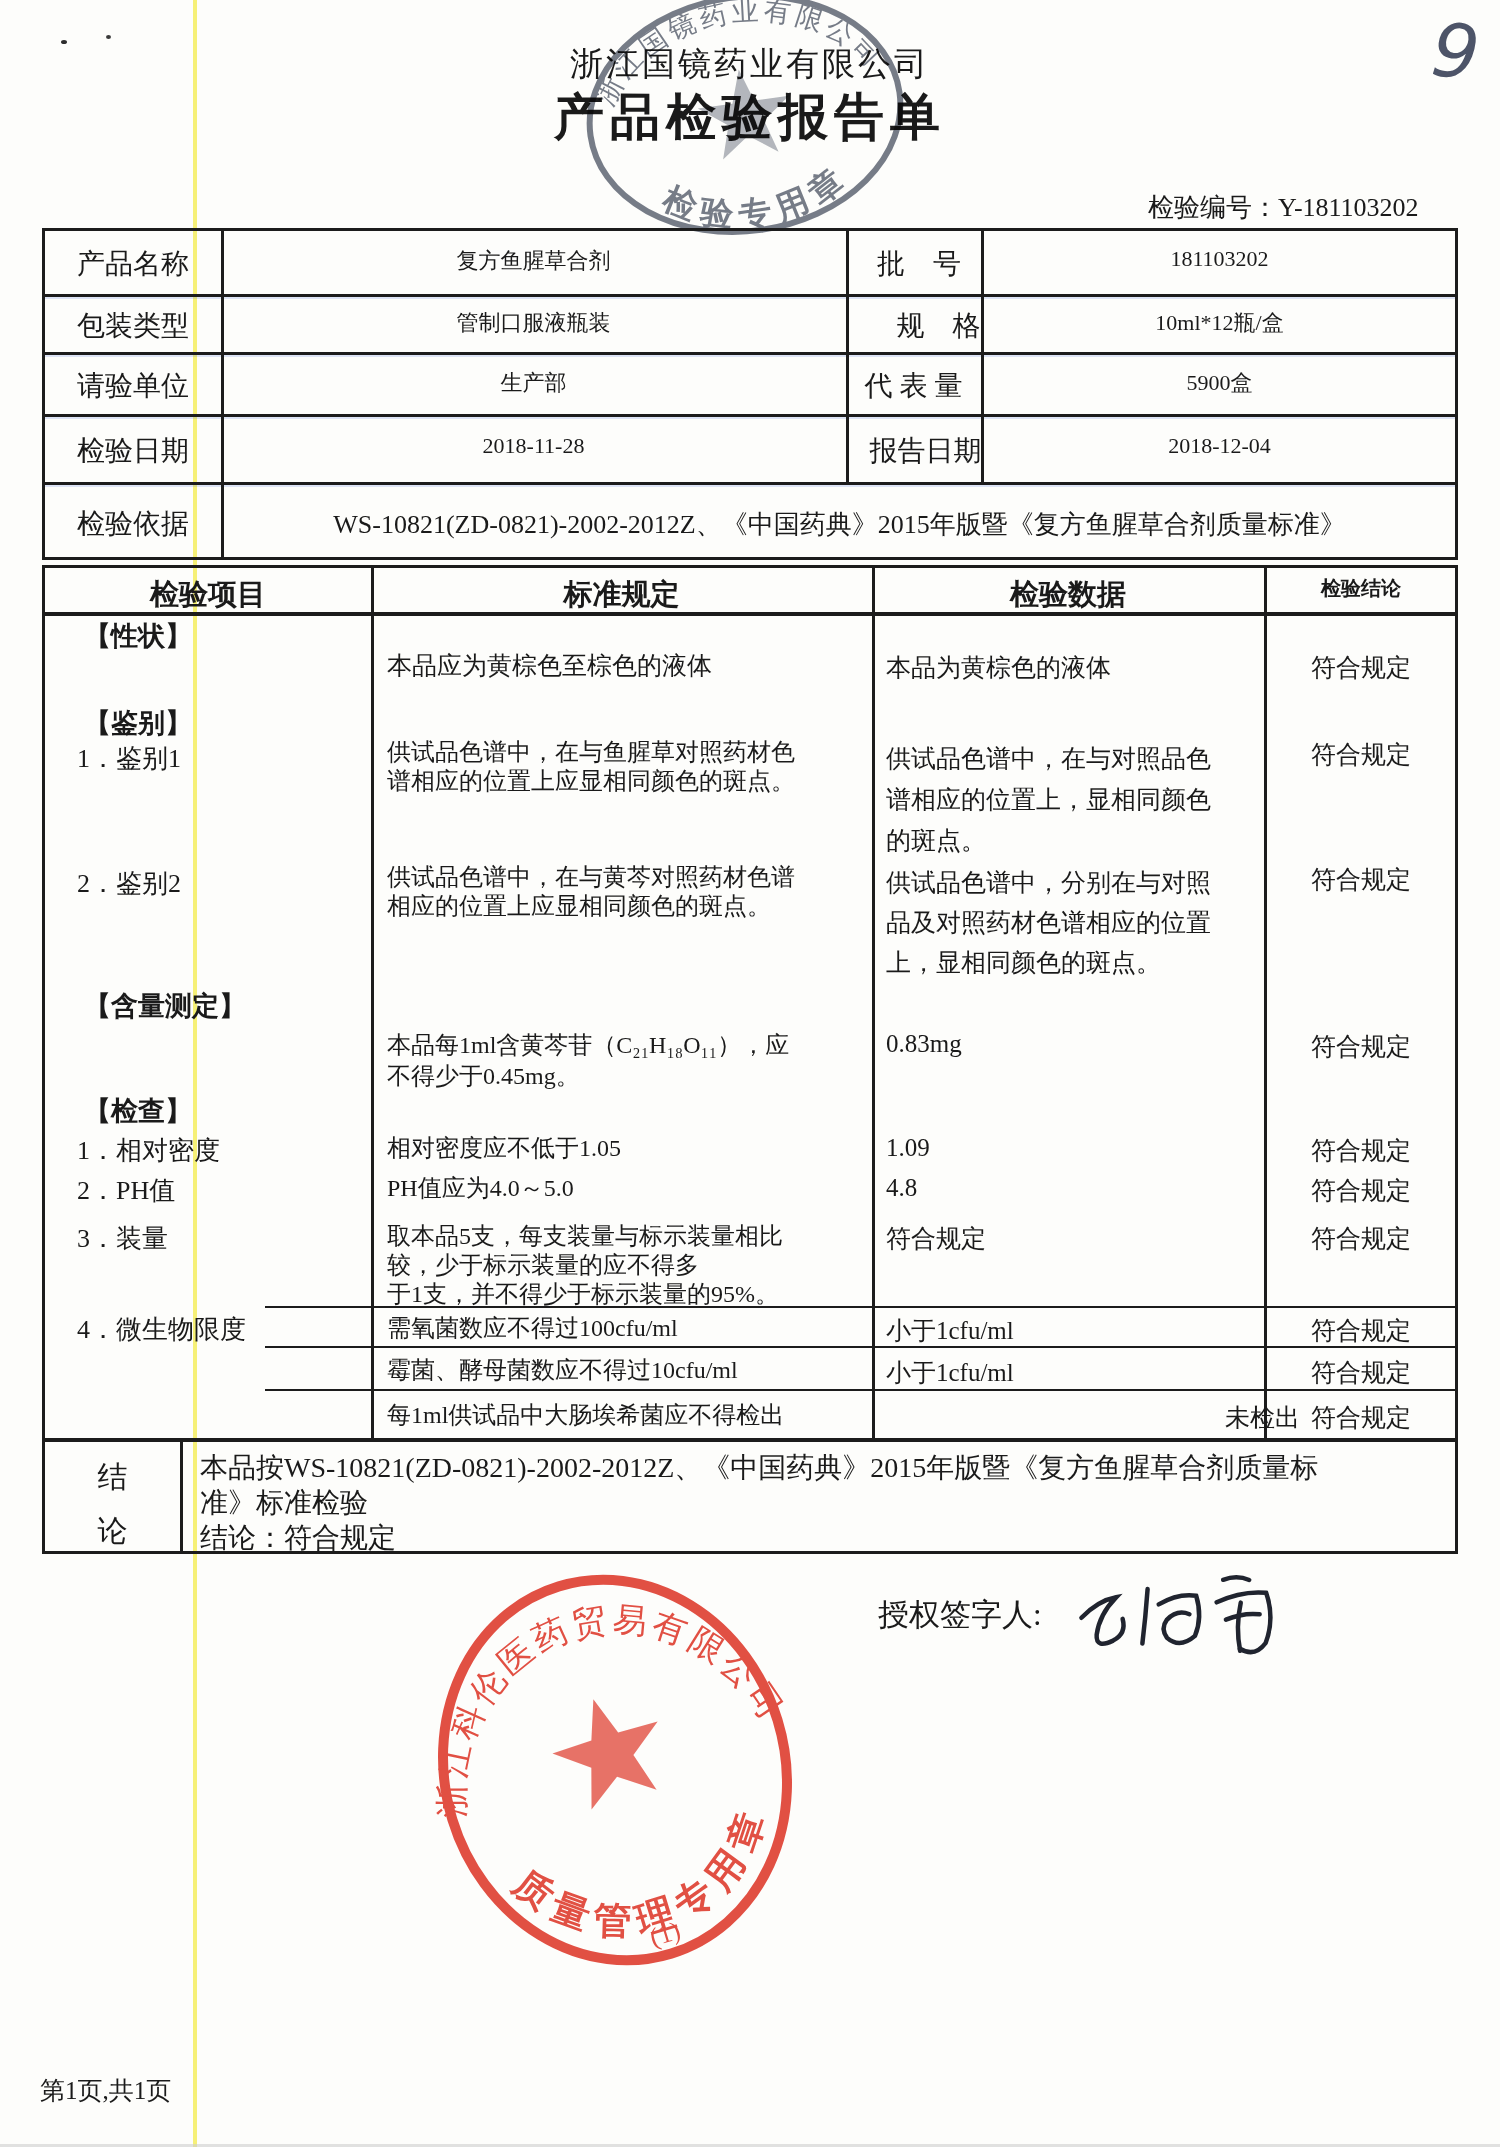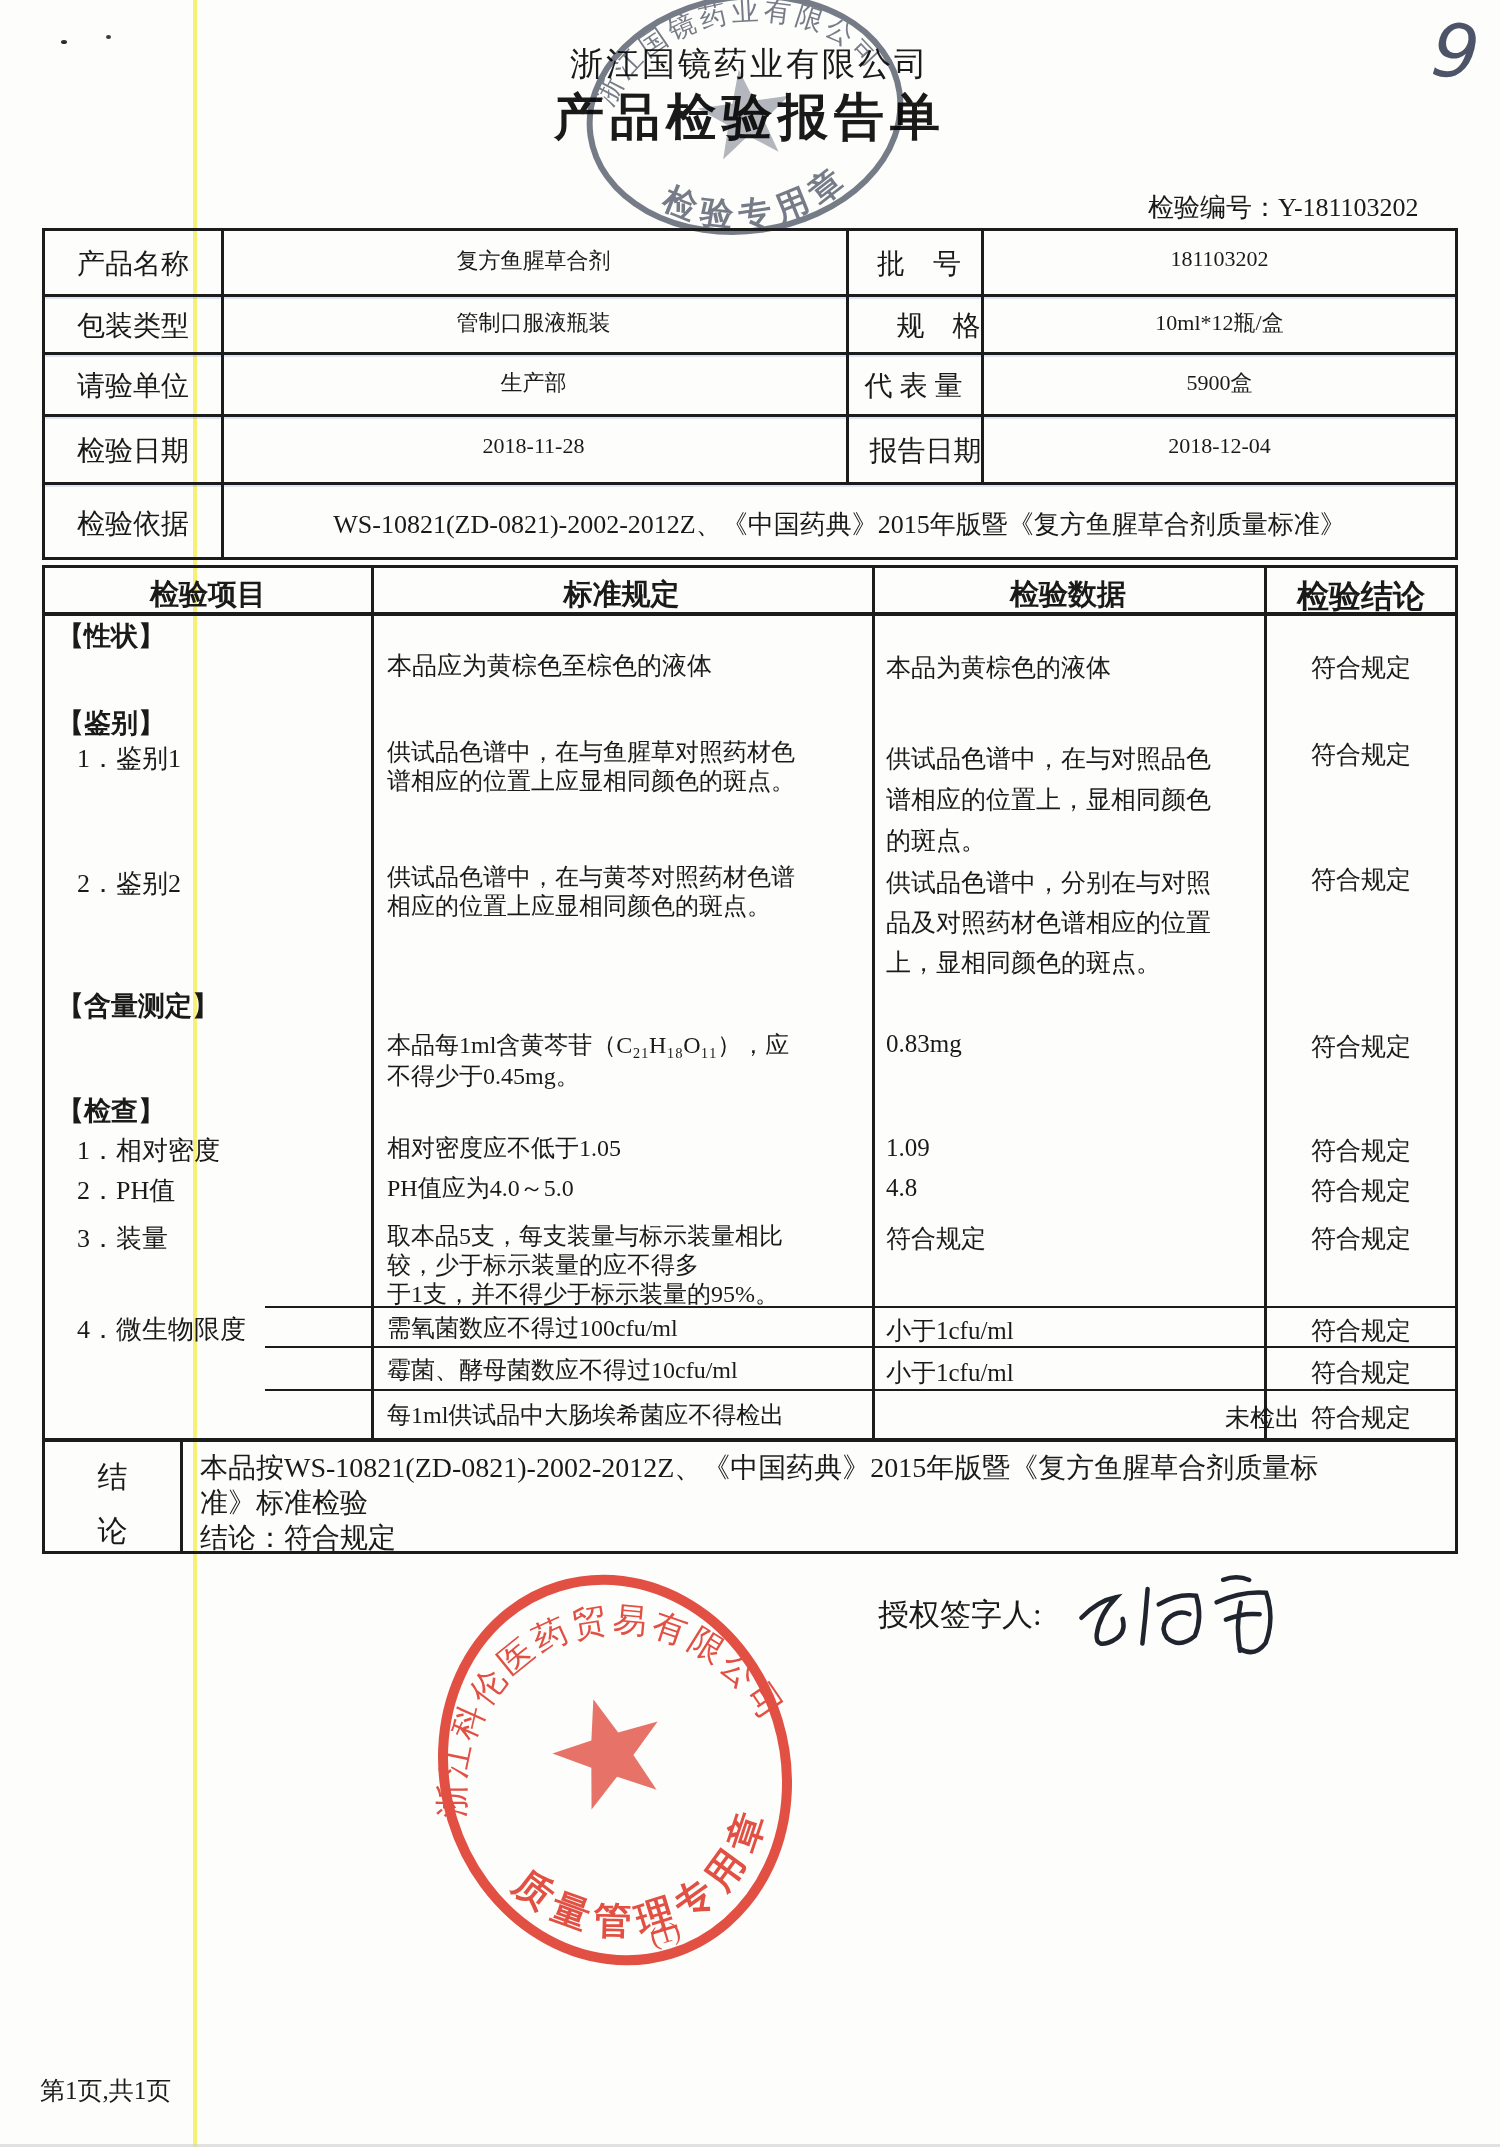--- a/index.html
+++ b/index.html
@@ -5,21 +5,21 @@
   html,body{margin:0;padding:0;background:#9a9a9a;}
   .page{position:relative;width:1500px;height:2147px;background:#fdfdfb;
         font-family:"Liberation Serif","DejaVu Serif",serif;color:#1a1a1a;overflow:hidden;}
   .abs{position:absolute;}
   .c{text-align:center;}
   .pre{white-space:pre-line;}
   .line{position:absolute;background:#1c1c1c;}
   .fringe{box-shadow:0 2px 0 rgba(70,110,220,.18);}
   .lbl{font-size:28px;}
   .val{font-size:22px;}
-  .sec{font-size:27px;font-weight:bold;}
+  .sec{font-size:27px;font-weight:bold;margin-left:27px;}
   .item{font-size:26px;}
   .std{font-size:24px;line-height:29px;}
   .dat{font-size:25px;}
   .res{font-size:25px;}
   .stamp{mix-blend-mode:multiply;}
 </style>
 </head>
 <body>
 
 <div class="page">
@@ -96,21 +96,21 @@
     <div class="line" style="left:220px;top:738px;width:1190px;height:2px;"></div>
     <div class="line" style="left:220px;top:778px;width:1190px;height:2px;"></div>
     <div class="line" style="left:220px;top:821px;width:1190px;height:2px;"></div>
 
     <div class="line" style="left:0;top:870px;width:1410px;height:4px;"></div>
     <div class="line" style="left:135px;top:874px;width:3px;height:110px;"></div>
 
     <div class="abs c" style="left:0;top:7px;width:326px;font-size:29px;font-weight:bold;">检验项目</div>
     <div class="abs c" style="left:326px;top:7px;width:501px;font-size:29px;font-weight:bold;">标准规定</div>
     <div class="abs c" style="left:827px;top:7px;width:392px;font-size:29px;font-weight:bold;">检验数据</div>
-    <div class="abs c" style="left:1219px;top:7px;width:194px;font-size:32px;font-weight:bold;">检验结论</div>
+    <div class="abs c" style="left:1219px;top:7px;width:194px;font-size:20px;font-weight:bold;">检验结论</div>
 
     <div class="abs sec" style="left:12px;top:50px;">【性状】</div>
     <div class="abs sec" style="left:12px;top:137px;">【鉴别】</div>
     <div class="abs item" style="left:32px;top:173px;">1．鉴别1</div>
     <div class="abs item" style="left:32px;top:298px;">2．鉴别2</div>
     <div class="abs sec" style="left:12px;top:420px;">【含量测定】</div>
     <div class="abs sec" style="left:12px;top:525px;">【检查】</div>
     <div class="abs item" style="left:32px;top:565px;">1．相对密度</div>
     <div class="abs item" style="left:32px;top:605px;">2．PH值</div>
     <div class="abs item" style="left:32px;top:653px;">3．装量</div>

